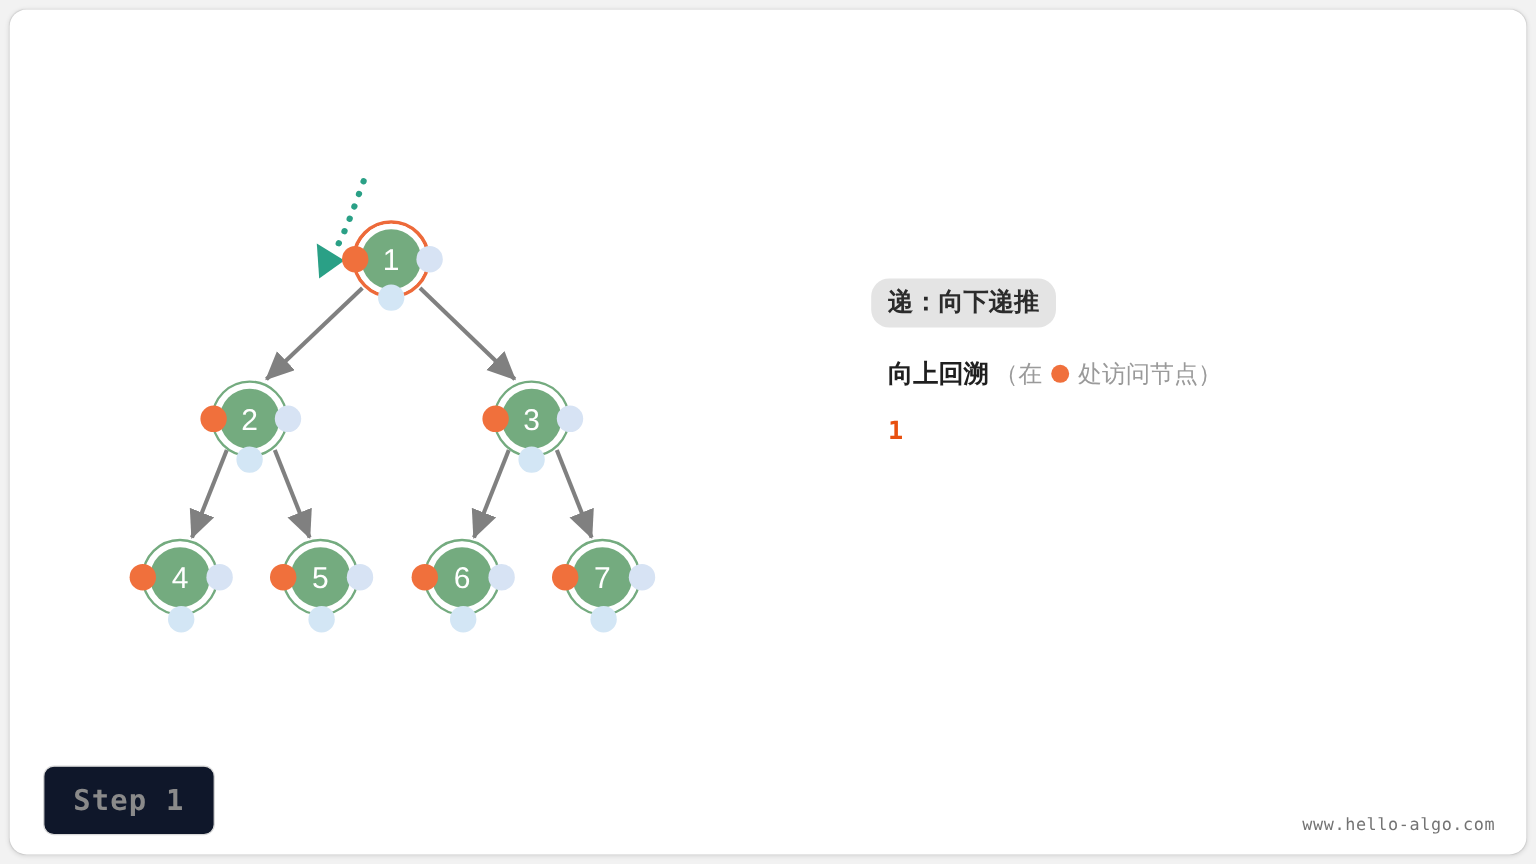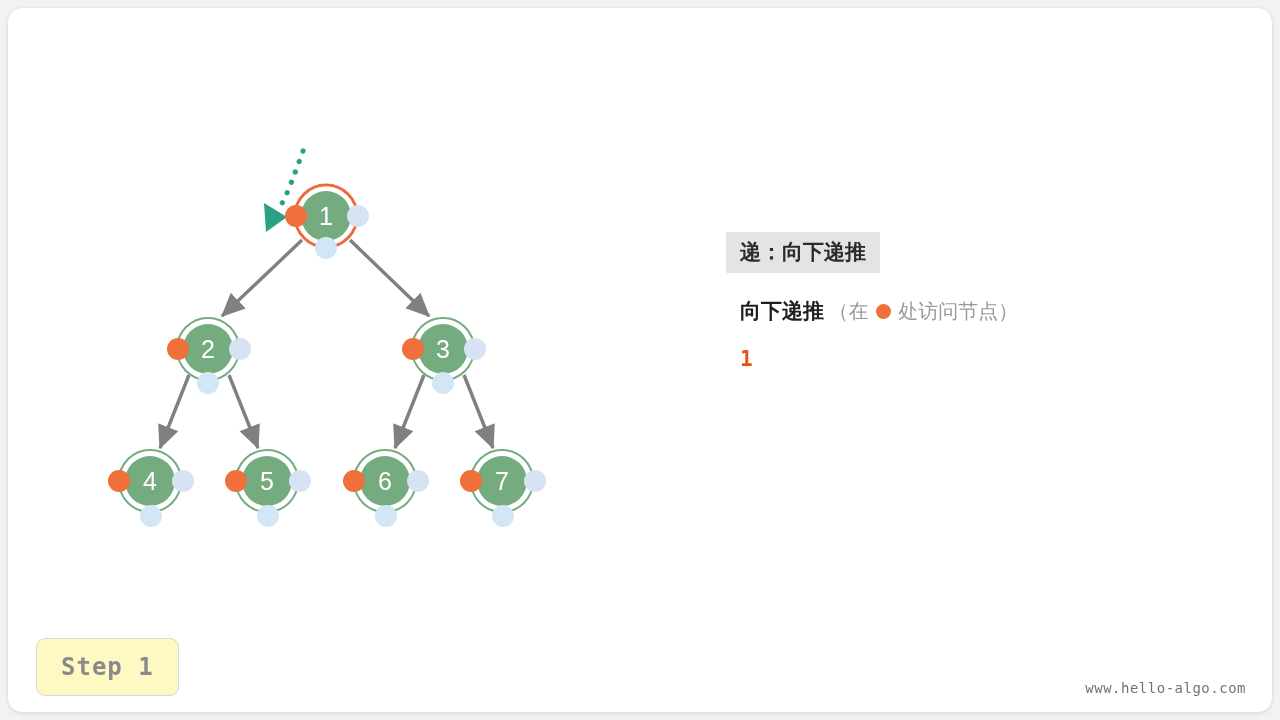--- a/index.html
+++ b/index.html
@@ -41,21 +41,21 @@
     line-height: 1;
     white-space: nowrap;
   }
   .legend-line .kw {
     font-weight: bold;
   }
   #legend-down {
     display: inline-block;
     background: #e4e4e4;
     padding: 9px 14px 11px 14px;
-    border-radius: 1px;
+    border-radius: 15px;
     margin-left: 0px;
   }
   #legend-up-wrap {
     padding: 9px 14px 11px 14px;
   }
   #order-block {
     margin-top: 24px;
     padding: 0 14px;
     white-space: nowrap;
   }
@@ -87,21 +87,21 @@
     letter-spacing: 2px;
   }
   
   #step-badge {
     position: absolute;
     left: 28px;
     top: 630px;
     padding: 14px 24px;
     border: 1px solid #d8d8d8;
     border-radius: 9px;
-    background: #fef9c3;
+    background: #0f172a;
     font-family: "DejaVu Sans Mono", monospace;
     font-size: 24px;
     font-weight: bold;
     color: #8a8a8a;
     letter-spacing: 1px;
   }
   
   #watermark {
     position: absolute;
     right: 26px;
@@ -213,21 +213,21 @@
       <text class="node-label" x="494" y="482" text-anchor="middle">7</text>
     </g>
   </svg>
 
   <div id="side-panel">
     <div class="legend-line">
       <span id="legend-down" class="kw">递：向下递推</span>
     </div>
 
     <div id="order-block">
-      <span id="order-title">向下递推</span>
+      <span id="order-title">向上回溯</span>
       <span class="order-note">（在</span>
       <span class="inline-dot"></span>
       <span class="order-note">处访问节点）</span>
     </div>
 
     <div id="order-values">1</div>
   </div>
 
   <div id="step-badge">Step 1</div>
 

